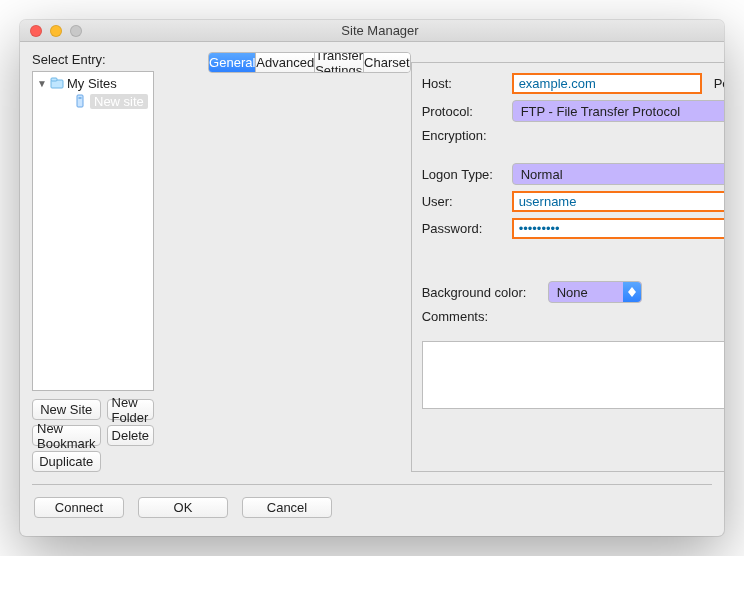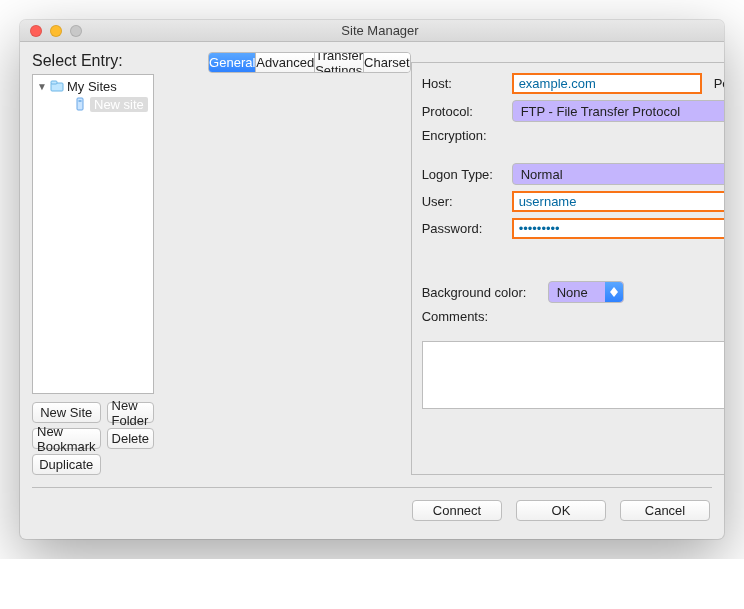--- a/index.html
+++ b/index.html
@@ -46,21 +46,21 @@
     display: flex;
     padding: 10px 12px 0 12px;
     gap: 14px;
   }
   .left {
     width: 238px;
     display: flex;
     flex-direction: column;
   }
   .select-entry-label {
-    font-size: 16px;
+    font-size: 13px;
     margin-bottom: 4px;
   }
   .tree {
     background: #fff;
     border: 1px solid #b8b8b8;
     height: 320px;
     padding-top: 2px;
     overflow: hidden;
   }
   .tree-row {
@@ -173,36 +173,36 @@
     position:absolute; right:0; top:0; bottom:0;
     width: 18px;
     background: linear-gradient(#5aa7ff,#2f82ff);
     border-top-right-radius: 4px;
     border-bottom-right-radius: 4px;
     display:flex; flex-direction:column;
     align-items:center; justify-content:center;
     color:#fff;
   }
   .select .arrows svg { width:8px; height:5px; display:block; }
-  .select.small { flex:none; width: 76px; }
+  .select.small { flex:none; width: 94px; }
   .spacer { height: 14px; }
   .comments {
     width:100%;
     height: 68px;
     background:#fff;
     border:1px solid #bdbdbd;
     margin-top:2px;
   }
   .footer-sep {
     margin: 12px 12px 0 12px;
     border-top: 1px solid #bdbdbd;
   }
   .footer {
     display:flex;
-    justify-content:flex-end;
+    justify-content:flex-start;
     gap: 14px;
     padding: 12px 14px 18px 14px;
   }
   .footer .mac-btn { width: 90px; }
 </style>
 </head>
 <body>
 
 <div class="window">
 

